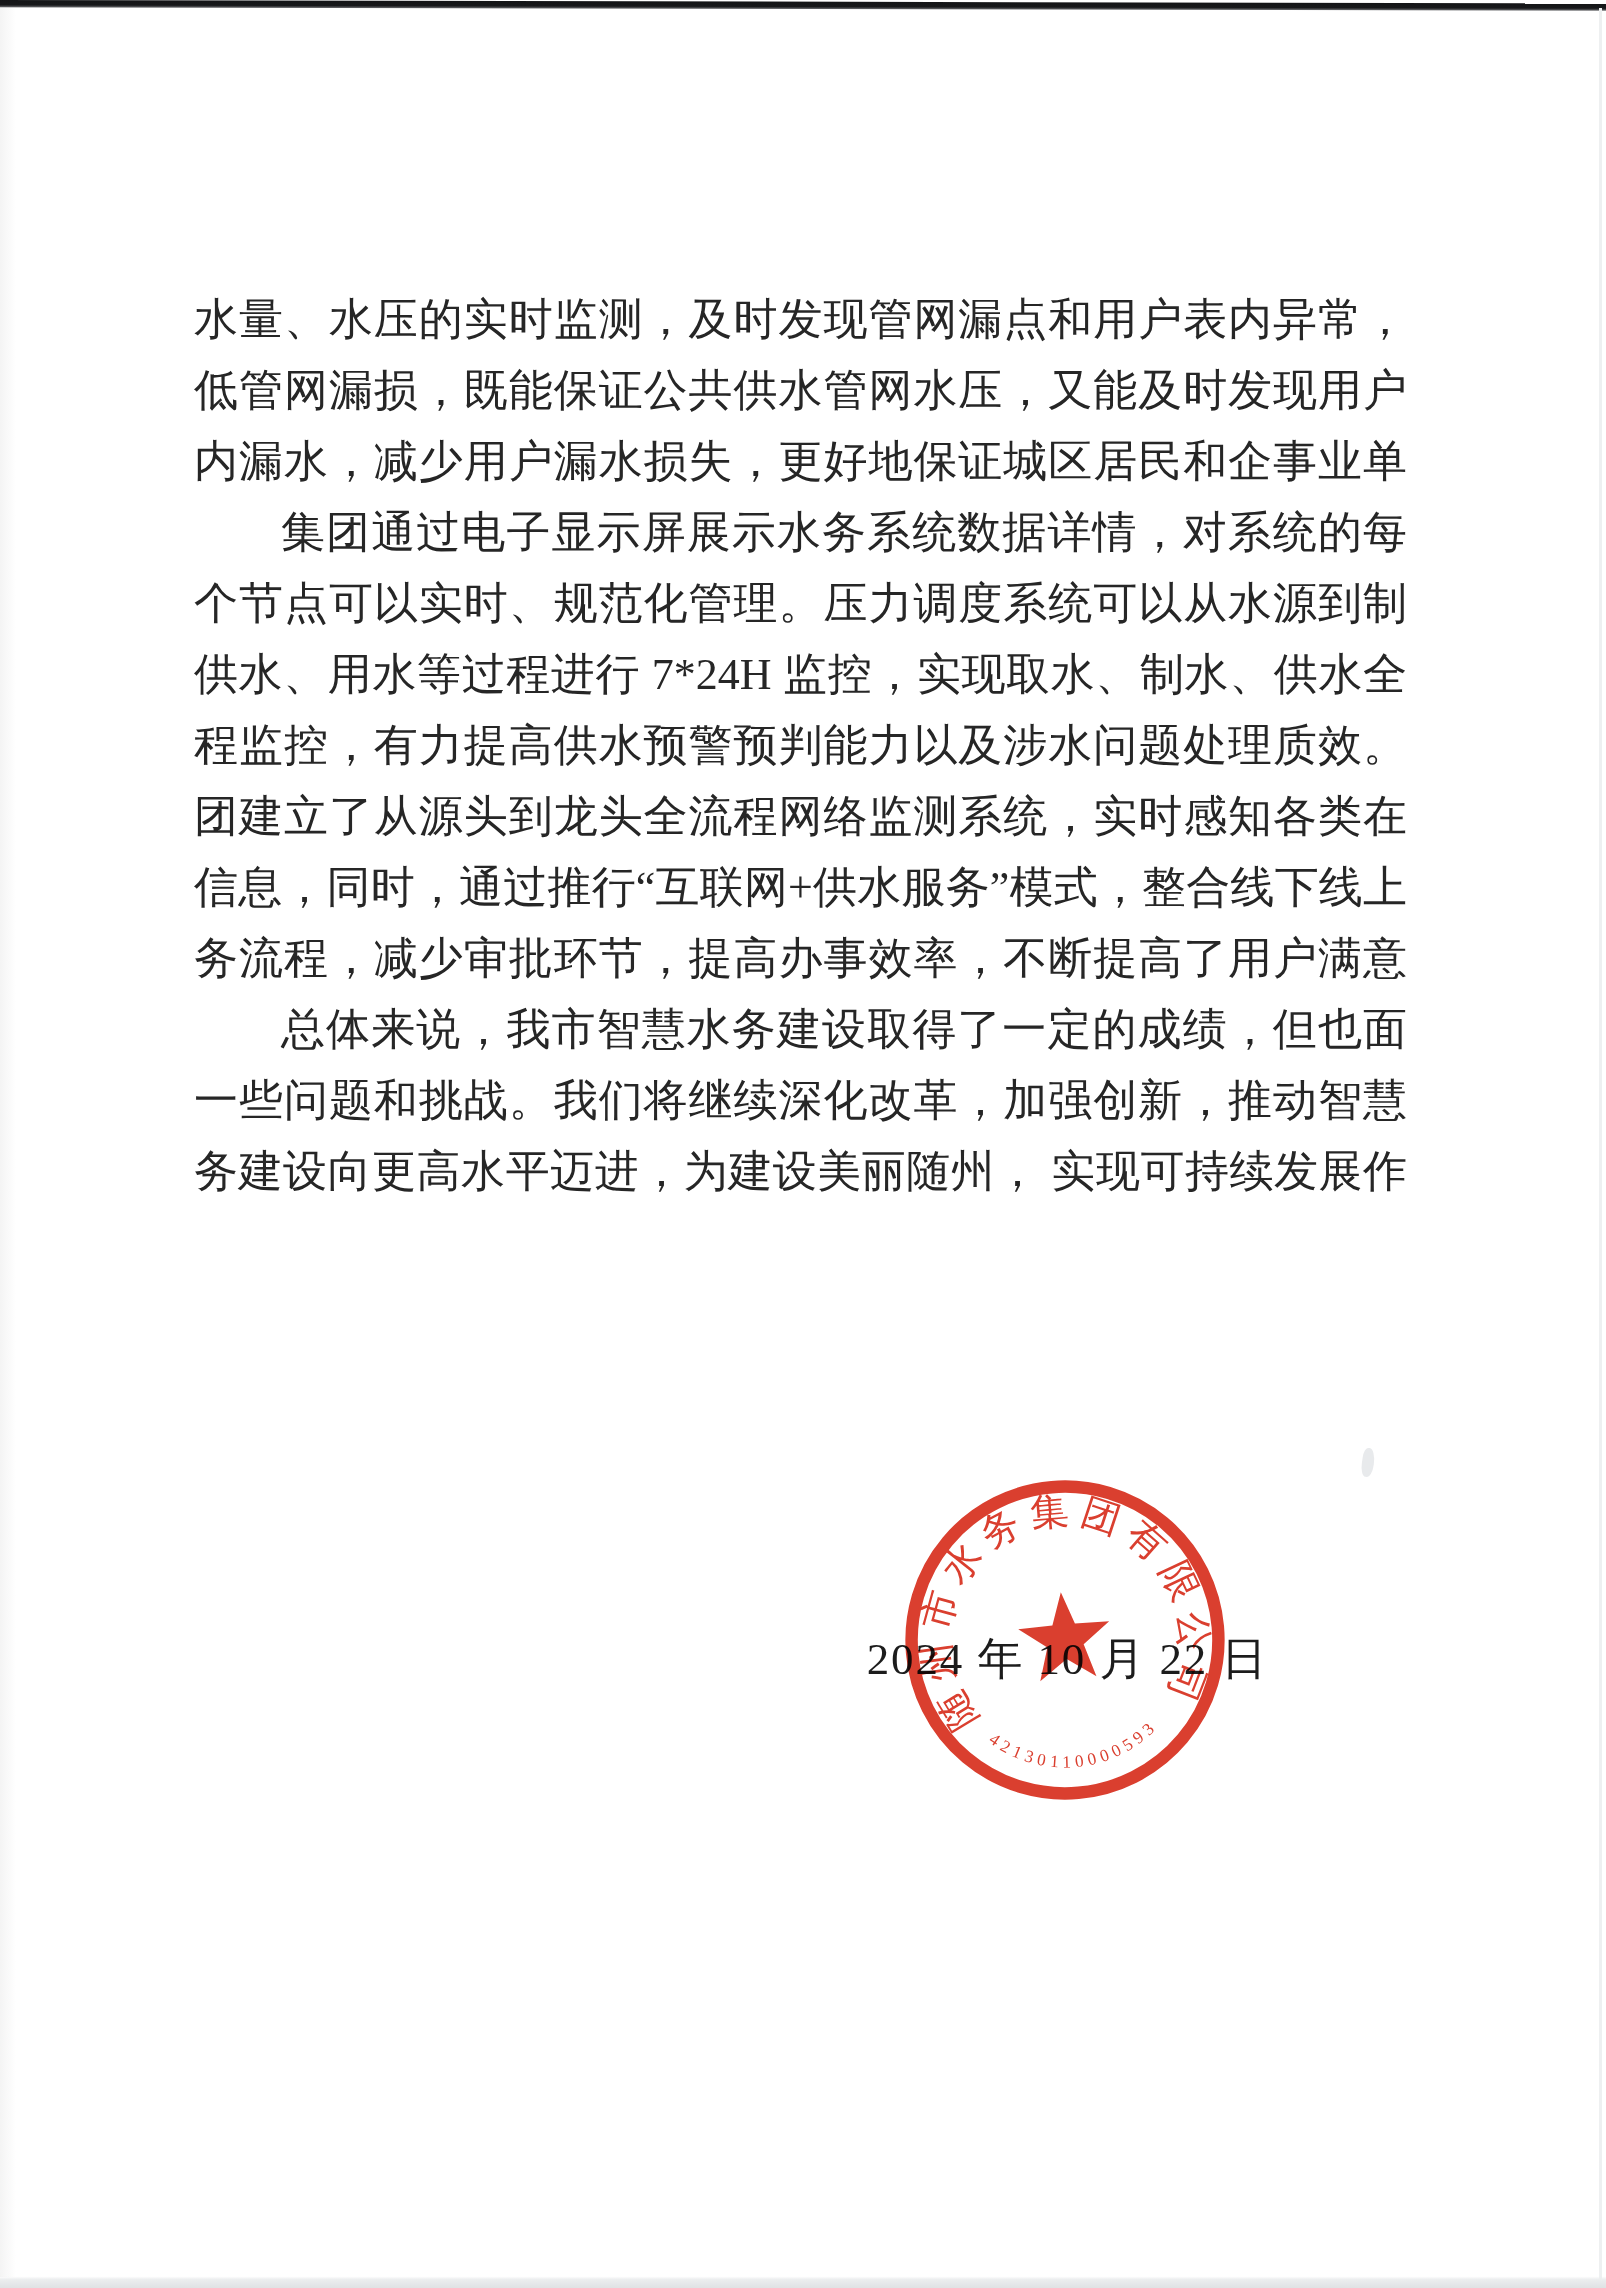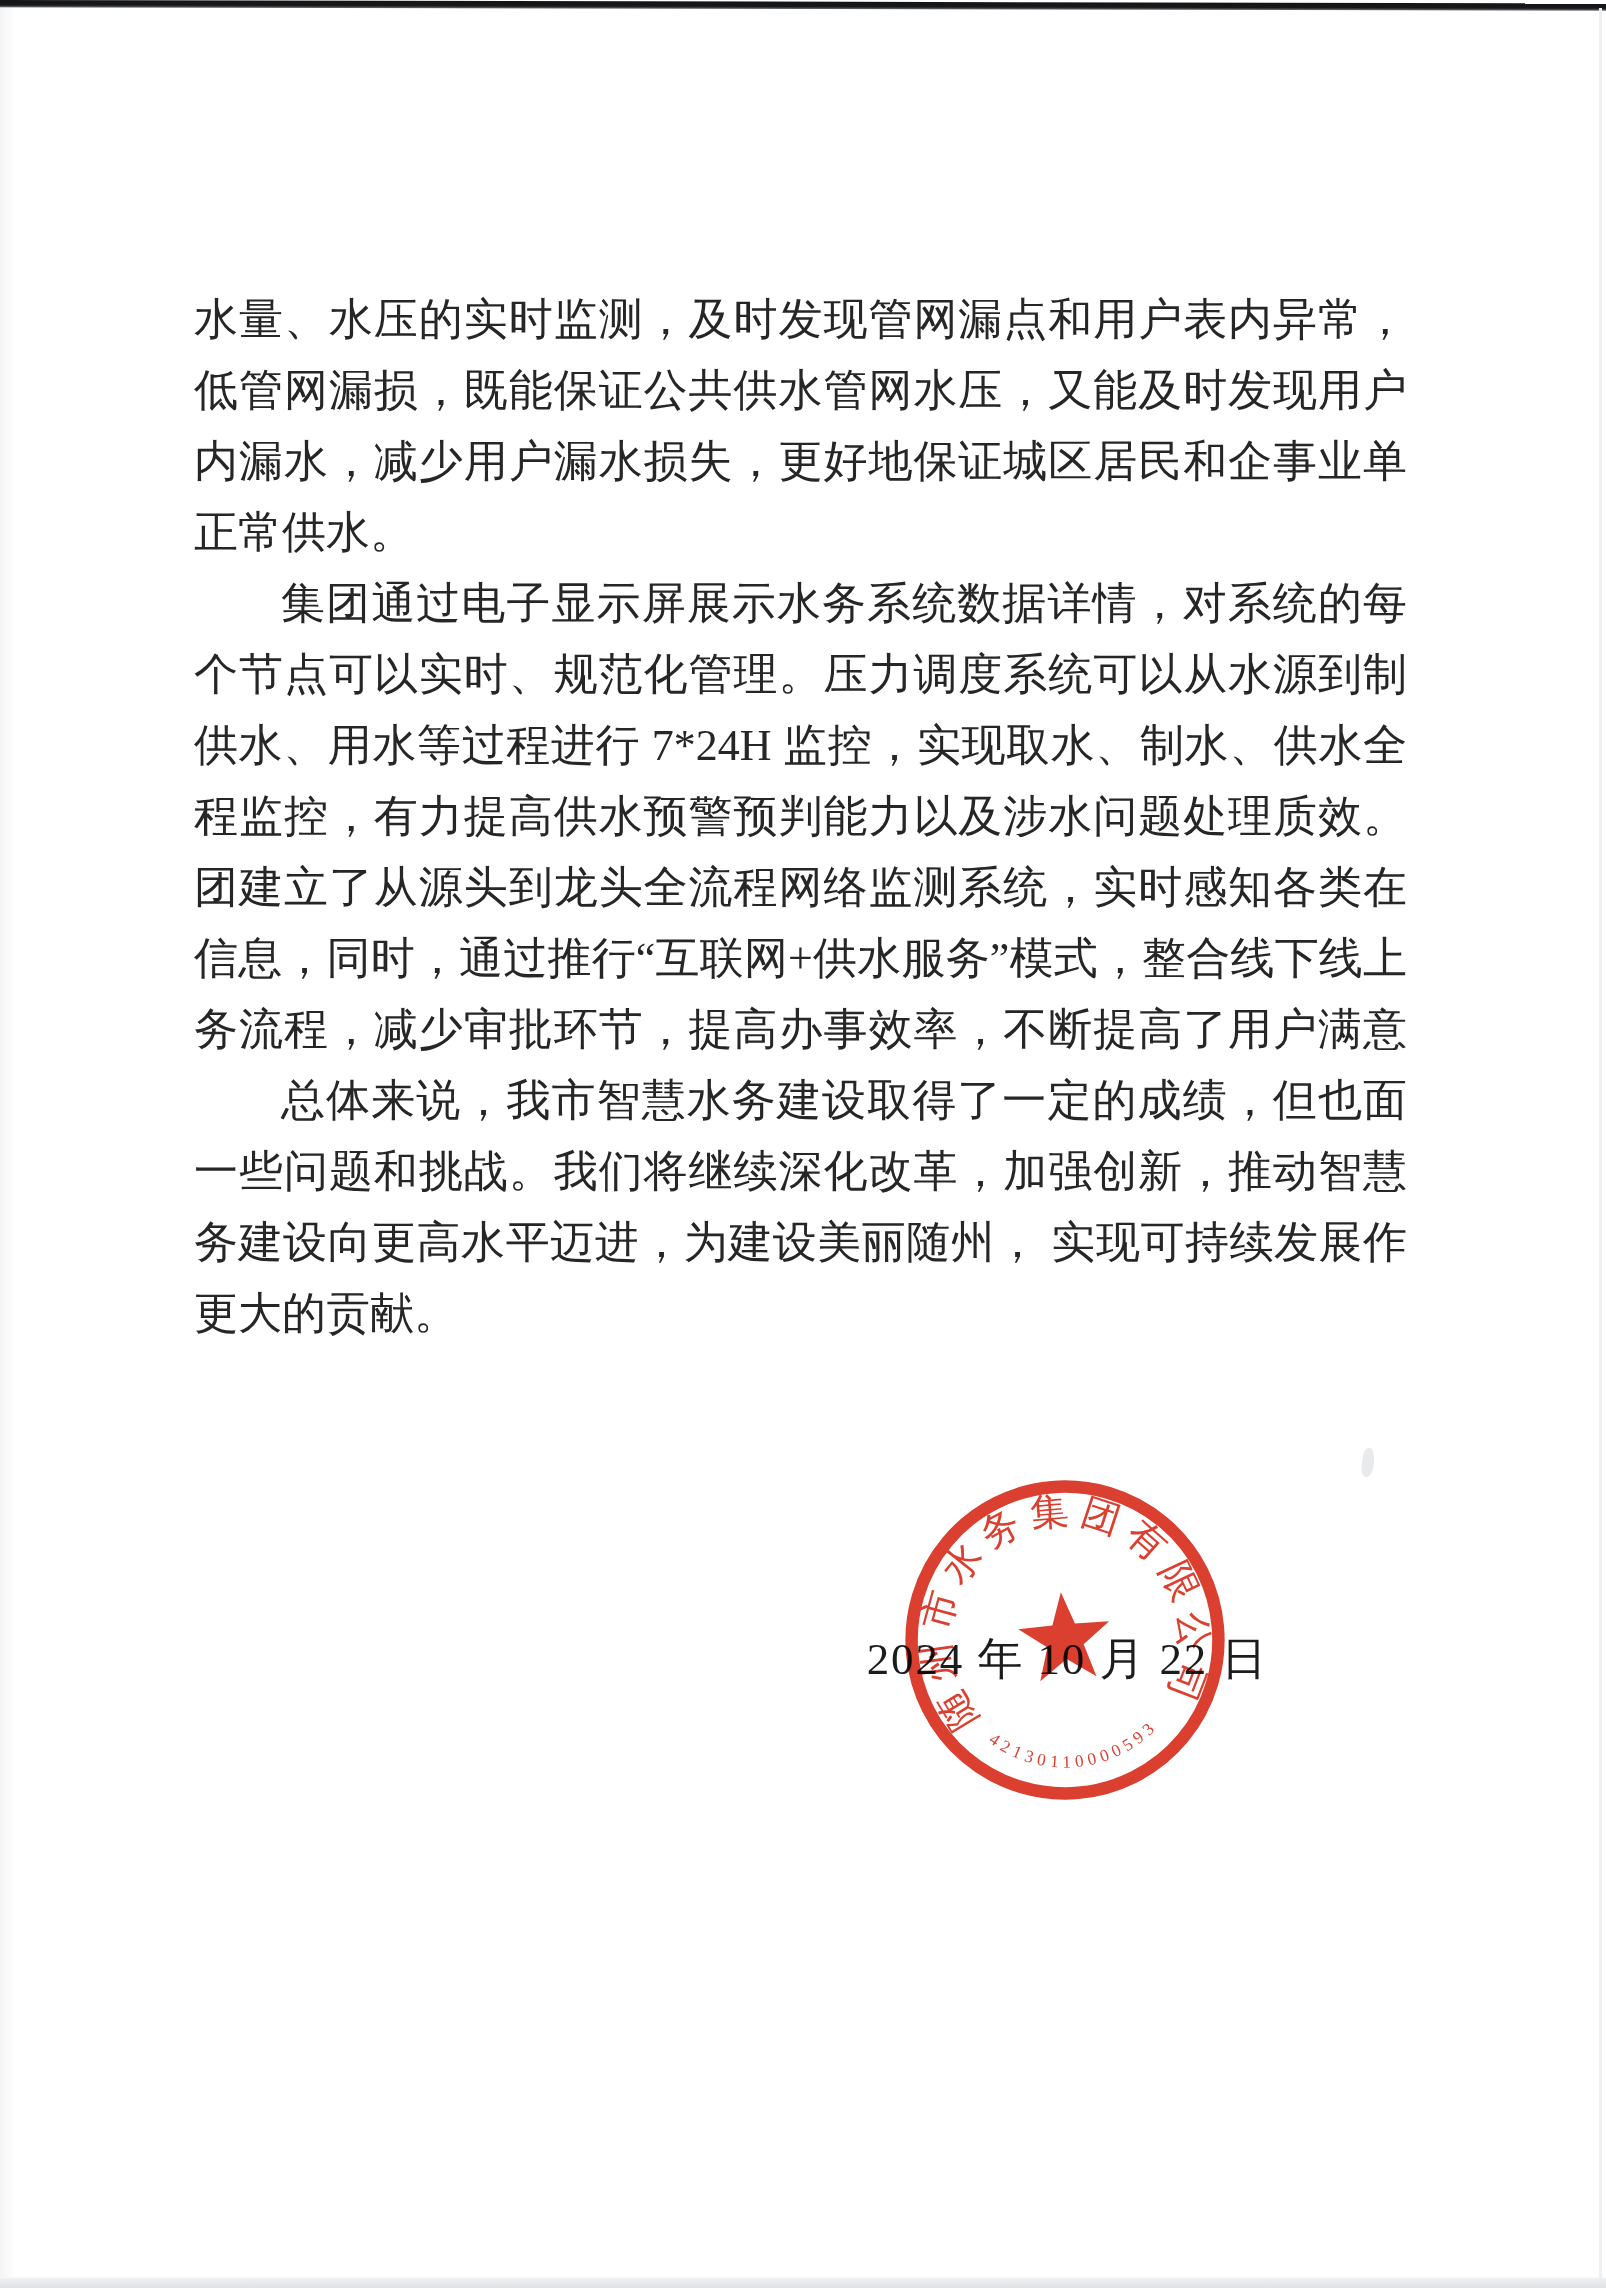--- a/index.html
+++ b/index.html
@@ -72,38 +72,36 @@
   <div class="scan-right"></div>
   <div class="scan-bottom"></div>
   <div class="scan-smudge"></div>
 
   <main class="body-text">
 
     <p class="para">
       <span class="line">水量、水压的实时监测，及时发现管网漏点和用户表内异常，降</span>
       <span class="line">低管网漏损，既能保证公共供水管网水压，又能及时发现用户表</span>
       <span class="line">内漏水，减少用户漏水损失，更好地保证城区居民和企事业单位</span>
-      <span class="line short">正常供水。</span>
     </p>
 
     <p class="para">
       <span class="line indent">集团通过电子显示屏展示水务系统数据详情，对系统的每一</span>
       <span class="line">个节点可以实时、规范化管理。压力调度系统可以从水源到制水、</span>
       <span class="line">供水、用水等过程进行 7*24H 监控，实现取水、制水、供水全流</span>
       <span class="line">程监控，有力提高供水预警预判能力以及涉水问题处理质效。集</span>
       <span class="line">团建立了从源头到龙头全流程网络监测系统，实时感知各类在线</span>
       <span class="line">信息，同时，通过推行“互联网+供水服务”模式，整合线下线上业</span>
       <span class="line">务流程，减少审批环节，提高办事效率，不断提高了用户满意度</span>
     </p>
 
     <p class="para">
       <span class="line indent">总体来说，我市智慧水务建设取得了一定的成绩，但也面临</span>
       <span class="line">一些问题和挑战。我们将继续深化改革，加强创新，推动智慧水</span>
       <span class="line">务建设向更高水平迈进，为建设美丽随州， 实现可持续发展作出</span>
-      <span class="line short">更大的贡献。</span>
     </p>
 
   </main>
 
   <div class="date">2024 年 10 月 22 日</div>
 
   <div class="seal">
     <svg viewBox="0 0 340 340">
       <defs>
         <path id="arcCompany" d="M 77.3 247.8 A 121 121 0 1 1 262.7 247.8" fill="none"></path>

